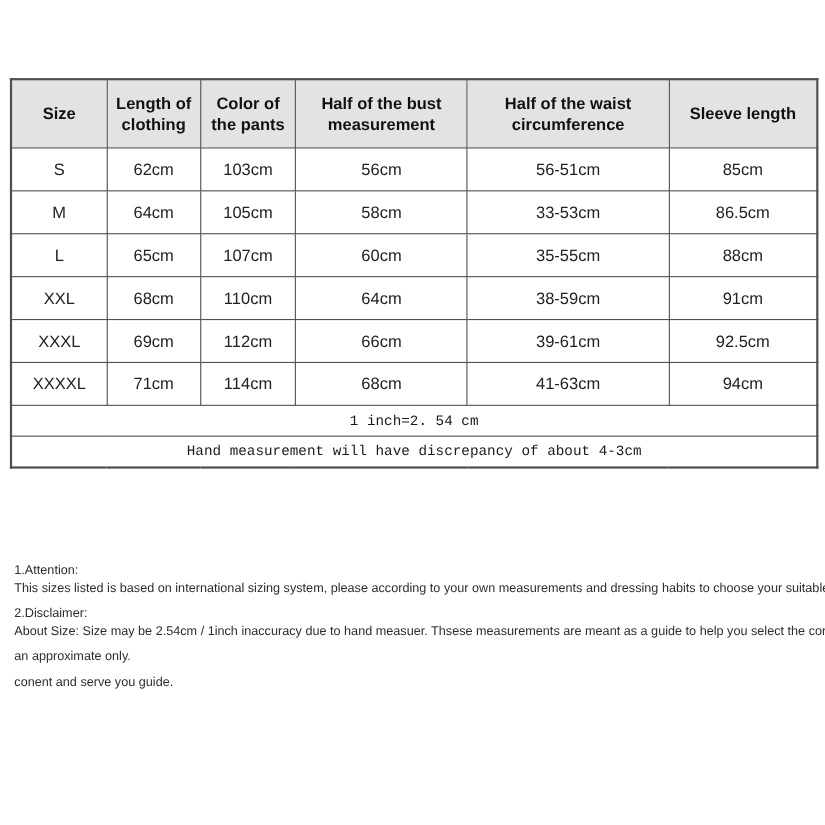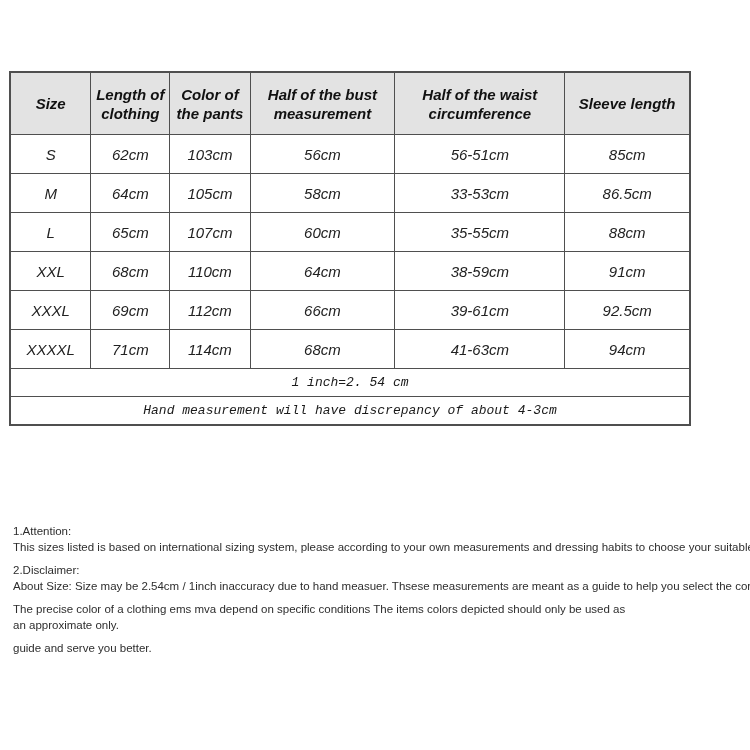--- a/index.html
+++ b/index.html
@@ -7,25 +7,24 @@
     width:750px;height:750px;
     background:#ffffff;
     font-family:"Liberation Sans", sans-serif;
     color:#1c1c1c;
     position:relative;
     overflow:hidden;
   }
   .size-table{
     position:absolute;
     left:9px;top:71px;
-    width:682px;
+    width:735px;
     border-collapse:collapse;
     table-layout:fixed;
     border:2px solid #4f4f4f;
-    font-style:italic;
   }
   .size-table th,.size-table td{
     border:1px solid #4f4f4f;
     text-align:center;
     vertical-align:middle;
     padding:0 2px;
     overflow:hidden;
   }
   .size-table thead th{
     background:#e3e3e3;
@@ -49,21 +48,21 @@
   .size-table td.footnote{
     font-family:"Liberation Mono","DejaVu Sans Mono",monospace;
     font-size:13px;
     height:27px;
     color:#1a1a1a;
     letter-spacing:0px;
     margin-top:12px;
   }
   .notes{
     position:absolute;
-    left:13px;top:524px;
+    left:13px;top:512px;
     width:730px;
     font-size:11.5px;
     line-height:15.5px;
     color:#2d2d2d;
   }
   .note-para{margin:0 0 8px 0;}
   .note-line{white-space:nowrap;}
 </style>
 </head>
 <body>
@@ -148,19 +147,18 @@
 <div class="notes">
   <div class="note-para">
     <div class="note-line">1.Attention:</div>
     <div class="note-line">This sizes listed is based on international sizing system, please according to your own measurements and dressing habits to choose your suitable size.</div>
   </div>
   <div class="note-para">
     <div class="note-line">2.Disclaimer:</div>
     <div class="note-line">About Size: Size may be 2.54cm / 1inch inaccuracy due to hand measuer. Thsese measurements are meant as a guide to help you select the correct size.</div>
   </div>
   <div class="note-para">
-    <div class="note-line">The precise color of a clothing ems mva depend on specific conditions The items colors depicted should only be used as</div>
     <div class="note-line">an approximate only.</div>
   </div>
   <div class="note-para">
-    <div class="note-line">guide and serve you better.</div>
+    <div class="note-line">conent and serve you guide.</div>
   </div>
 </div>
 
 </body></html>

